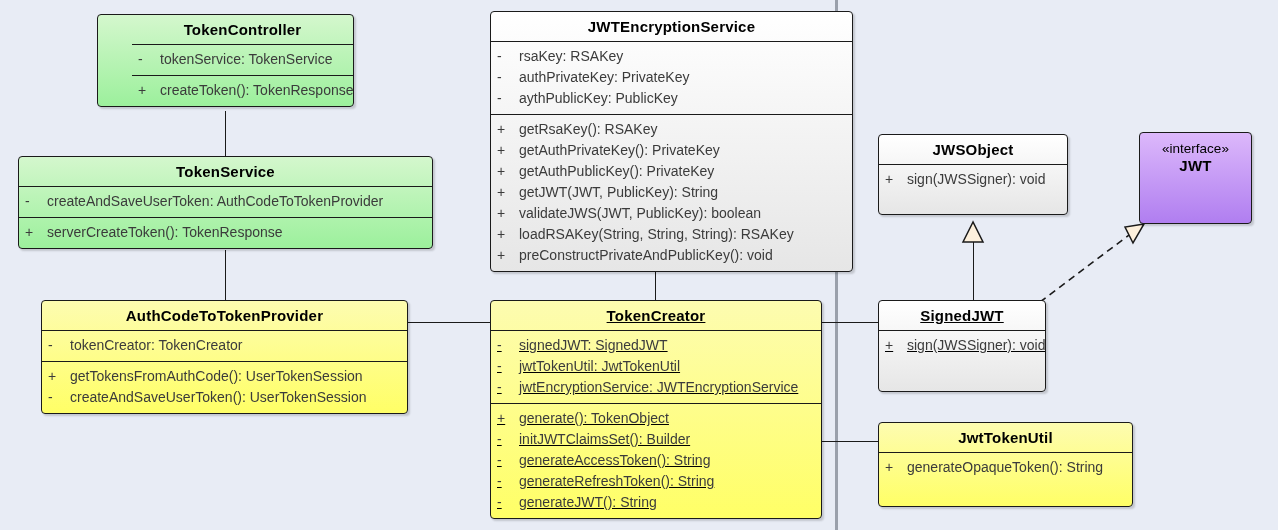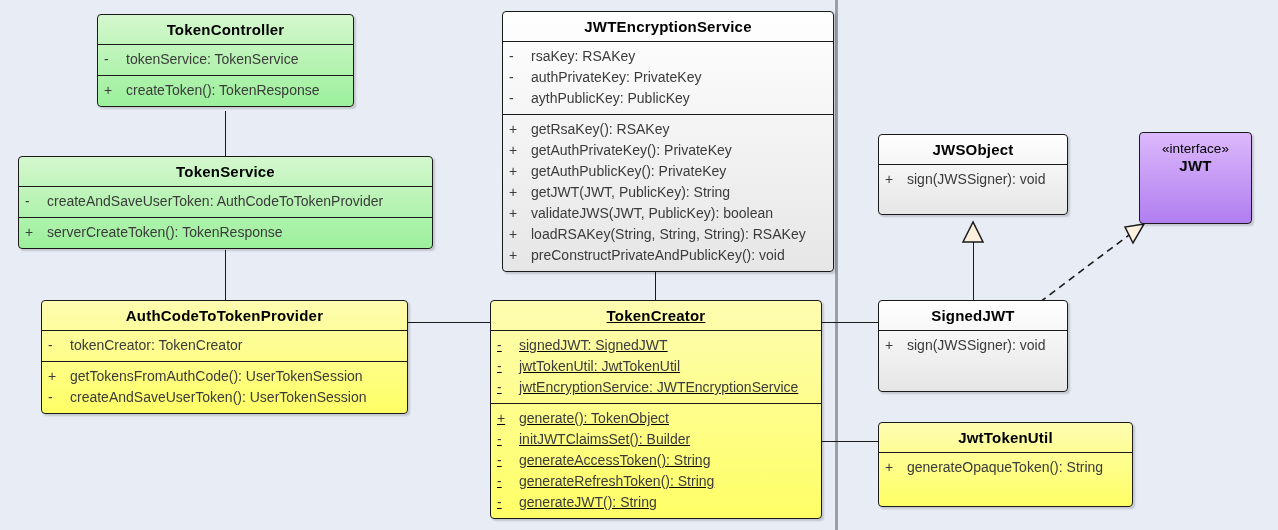--- a/index.html
+++ b/index.html
@@ -117,37 +117,37 @@
   <div class="line-v" style="left:973px; top:240px; height:60px;"></div>
 
   <svg class="svg-layer">
 
     <polygon points="973,222 963,242 983,242" fill="#fdf0dc" stroke="#1a1a1a" stroke-width="1.5"></polygon>
 
     <line x1="1040" y1="302" x2="1133" y2="232" stroke="#1a1a1a" stroke-width="1.6" stroke-dasharray="7,5"></line>
     <polygon points="1144,224 1125,227 1133,243" fill="#fdf0dc" stroke="#1a1a1a" stroke-width="1.5"></polygon>
   </svg>
 
-  <div class="uml-box theme-green" style="left:97px; top:14px; width:257px;">
+  <div class="uml-box theme-green" style="left:97px; top:14px; width:257px;padding-left:34px;">
     <div class="uml-title">TokenController</div>
     <div class="uml-compartment uml-sep">
       <div class="uml-member">
         <span class="uml-vis">-</span>
         <span class="uml-name">tokenService: TokenService</span>
       </div>
     </div>
     <div class="uml-compartment uml-sep">
       <div class="uml-member">
         <span class="uml-vis">+</span>
         <span class="uml-name">createToken(): TokenResponse</span>
       </div>
     </div>
   </div>
 
-  <div class="uml-box theme-white" style="left:490px; top:11px; width:332px;margin-left:12px;">
+  <div class="uml-box theme-white" style="left:490px; top:11px; width:363px;">
     <div class="uml-title">JWTEncryptionService</div>
     <div class="uml-compartment uml-sep">
       <div class="uml-member">
         <span class="uml-vis">-</span>
         <span class="uml-name">rsaKey: RSAKey</span>
       </div>
       <div class="uml-member">
         <span class="uml-vis">-</span>
         <span class="uml-name">authPrivateKey: PrivateKey</span>
       </div>
@@ -272,21 +272,21 @@
         <span class="uml-vis">-</span>
         <span class="uml-name">generateRefreshToken(): String</span>
       </div>
       <div class="uml-member">
         <span class="uml-vis">-</span>
         <span class="uml-name">generateJWT(): String</span>
       </div>
     </div>
   </div>
 
-  <div class="uml-box theme-white" style="left:878px; top:300px; width:190px; height:92px;">
+  <div class="uml-box theme-white" style="left:878px; top:300px; width:168px; height:92px;text-decoration:underline;">
     <div class="uml-title">SignedJWT</div>
     <div class="uml-compartment uml-sep">
       <div class="uml-member">
         <span class="uml-vis">+</span>
         <span class="uml-name">sign(JWSSigner): void</span>
       </div>
     </div>
   </div>
 
   <div class="uml-box theme-yellow" style="left:878px; top:422px; width:255px; height:85px;">

